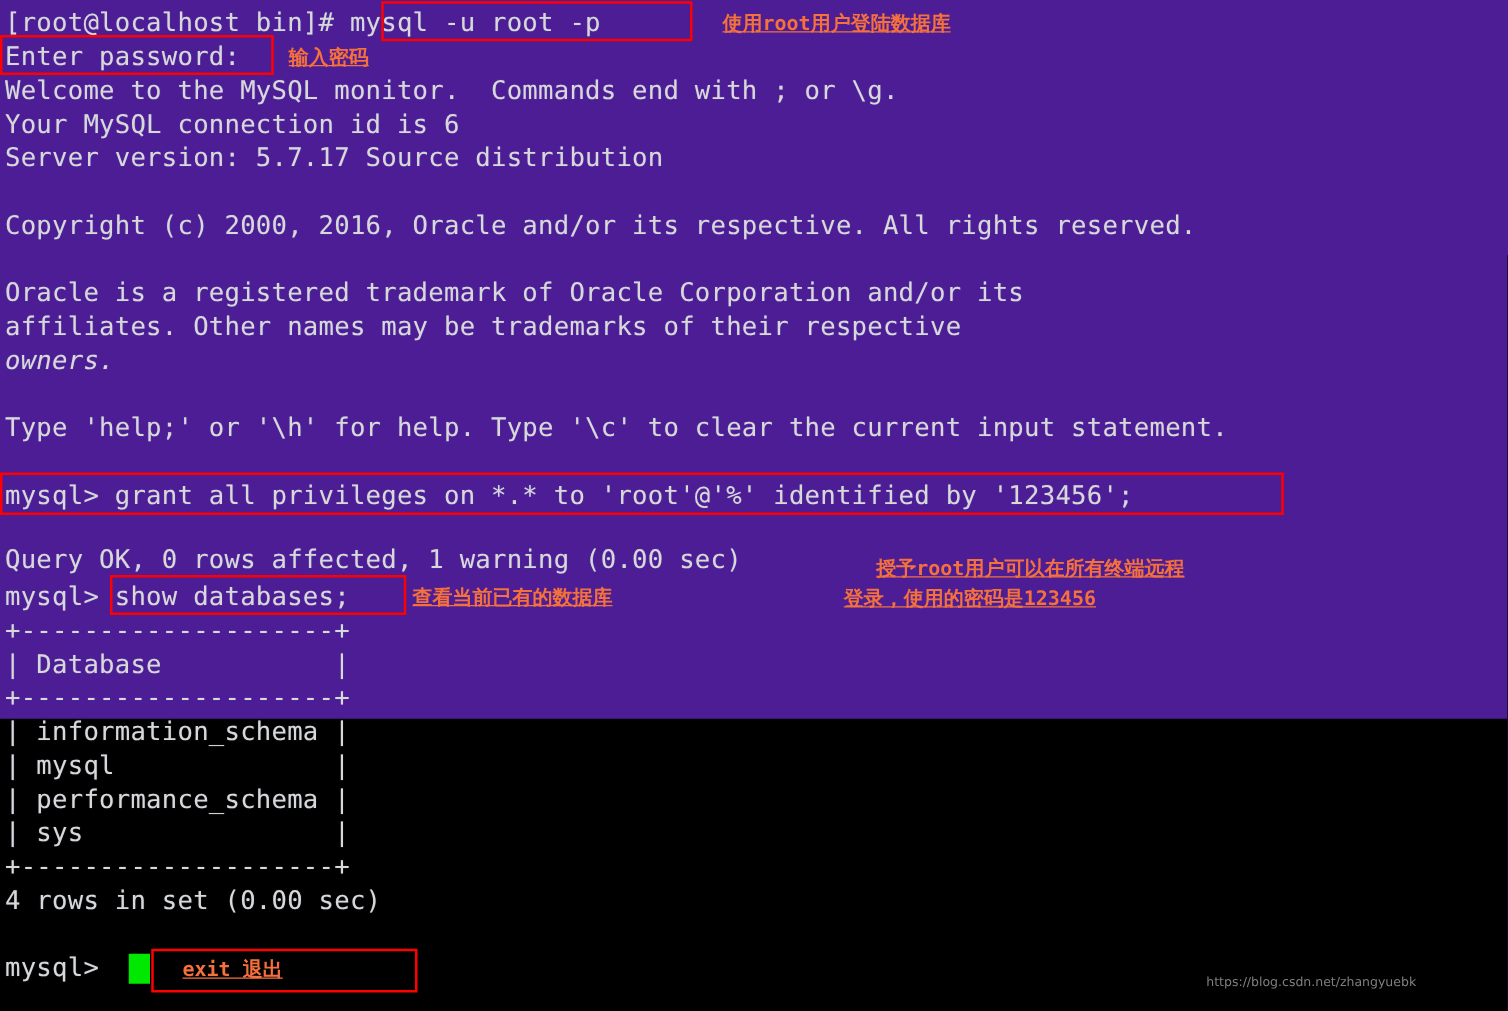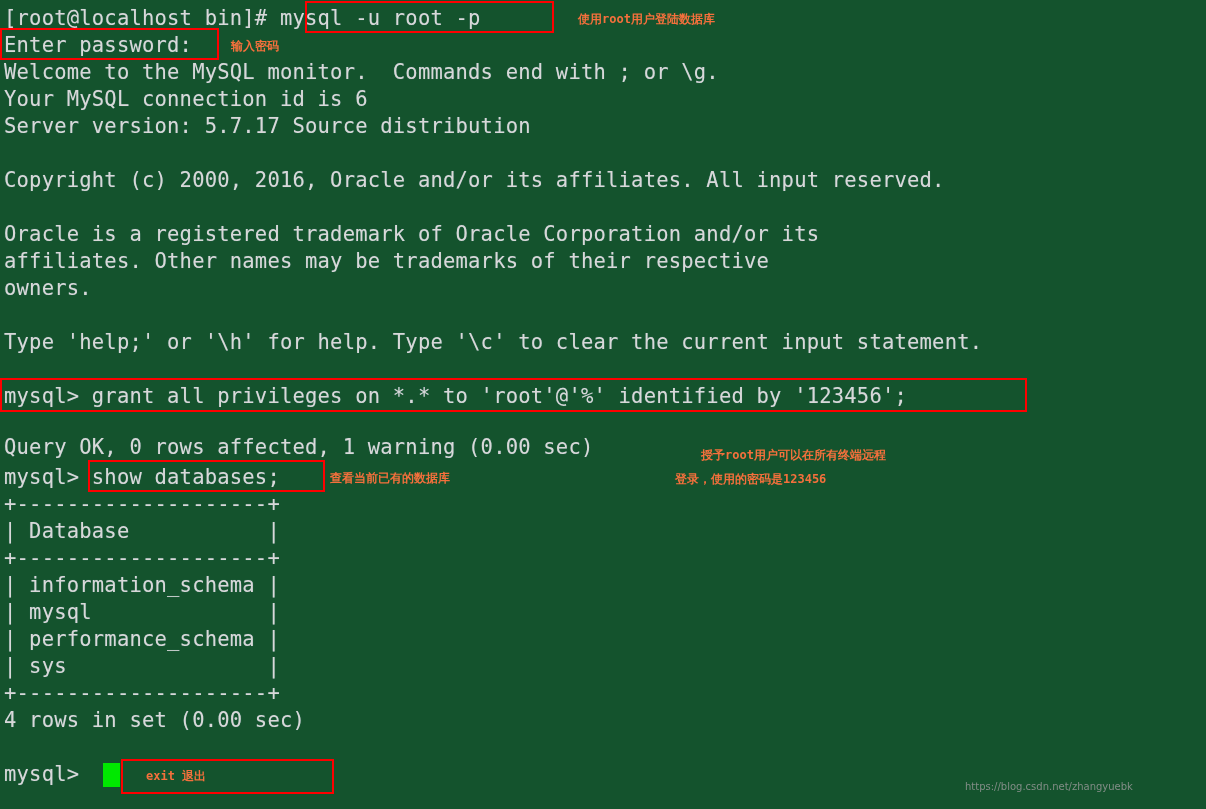--- a/index.html
+++ b/index.html
@@ -9,22 +9,22 @@
   }
   body {
     width: 1206px;
     height: 809px;
     overflow: hidden;
     font-family: "DejaVu Sans Mono", "Liberation Mono", monospace;
   }
   #screen {
     position: relative;
     width: 1206px;
-    height: 809px;
-    background: #14532d;
+    height: 575px;
+    background: #4c1d95;
   }
   
   .line {
     position: absolute;
     left: 4px;
     white-space: pre;
     color: #d8d8d8;
     font-family: "DejaVu Sans Mono", "Liberation Mono", monospace;
     font-size: 20.5px;
     line-height: 27px;
@@ -36,21 +36,22 @@
     position: absolute;
     white-space: pre;
     color: #f4703c;
     font-family: "DejaVu Sans", "Liberation Sans", sans-serif;
     font-size: 17px;
     line-height: 22px;
     font-weight: 700;
   }
   .anno.mono-mix {
     font-family: "DejaVu Sans Mono", "Liberation Mono", monospace;
-    font-size: 12px;
+    font-size: 16px;
+    text-decoration: underline;
   }
   
   .hlbox {
     position: absolute;
     border: 2px solid #ff0000;
     box-sizing: border-box;
     pointer-events: none;
   }
   
   .cursor {
@@ -71,25 +72,25 @@
 <body>
 
 <div id="screen">
 
   <div class="line" style="top:5px;">[root@localhost bin]# mysql -u root -p</div>
   <div class="line" style="top:32px;">Enter password:</div>
   <div class="line" style="top:59px;">Welcome to the MySQL monitor.  Commands end with ; or \g.</div>
   <div class="line" style="top:86px;">Your MySQL connection id is 6</div>
   <div class="line" style="top:113px;">Server version: 5.7.17 Source distribution</div>
   <div class="line" style="top:140px;"></div>
-  <div class="line" style="top:167px;">Copyright (c) 2000, 2016, Oracle and/or its affiliates. All input reserved.</div>
+  <div class="line" style="top:167px;">Copyright (c) 2000, 2016, Oracle and/or its respective. All rights reserved.</div>
   <div class="line" style="top:194px;"></div>
   <div class="line" style="top:221px;">Oracle is a registered trademark of Oracle Corporation and/or its</div>
   <div class="line" style="top:248px;">affiliates. Other names may be trademarks of their respective</div>
-  <div class="line" style="top:275px;">owners.</div>
+  <div class="line" style="top:275px;font-style:italic;">owners.</div>
   <div class="line" style="top:302px;"></div>
   <div class="line" style="top:329px;">Type 'help;' or '\h' for help. Type '\c' to clear the current input statement.</div>
   <div class="line" style="top:356px;"></div>
   <div class="line" style="top:383px;">mysql&gt; grant all privileges on *.* to 'root'@'%' identified by '123456';</div>
   <div class="line" style="top:410px;margin-top:24px;">Query OK, 0 rows affected, 1 warning (0.00 sec)</div>
   <div class="line" style="top:437px;"></div>
   <div class="line" style="top:464px;">mysql&gt; show databases;</div>
   <div class="line" style="top:491px;">+--------------------+</div>
   <div class="line" style="top:518px;">| Database           |</div>
   <div class="line" style="top:545px;">+--------------------+</div>

